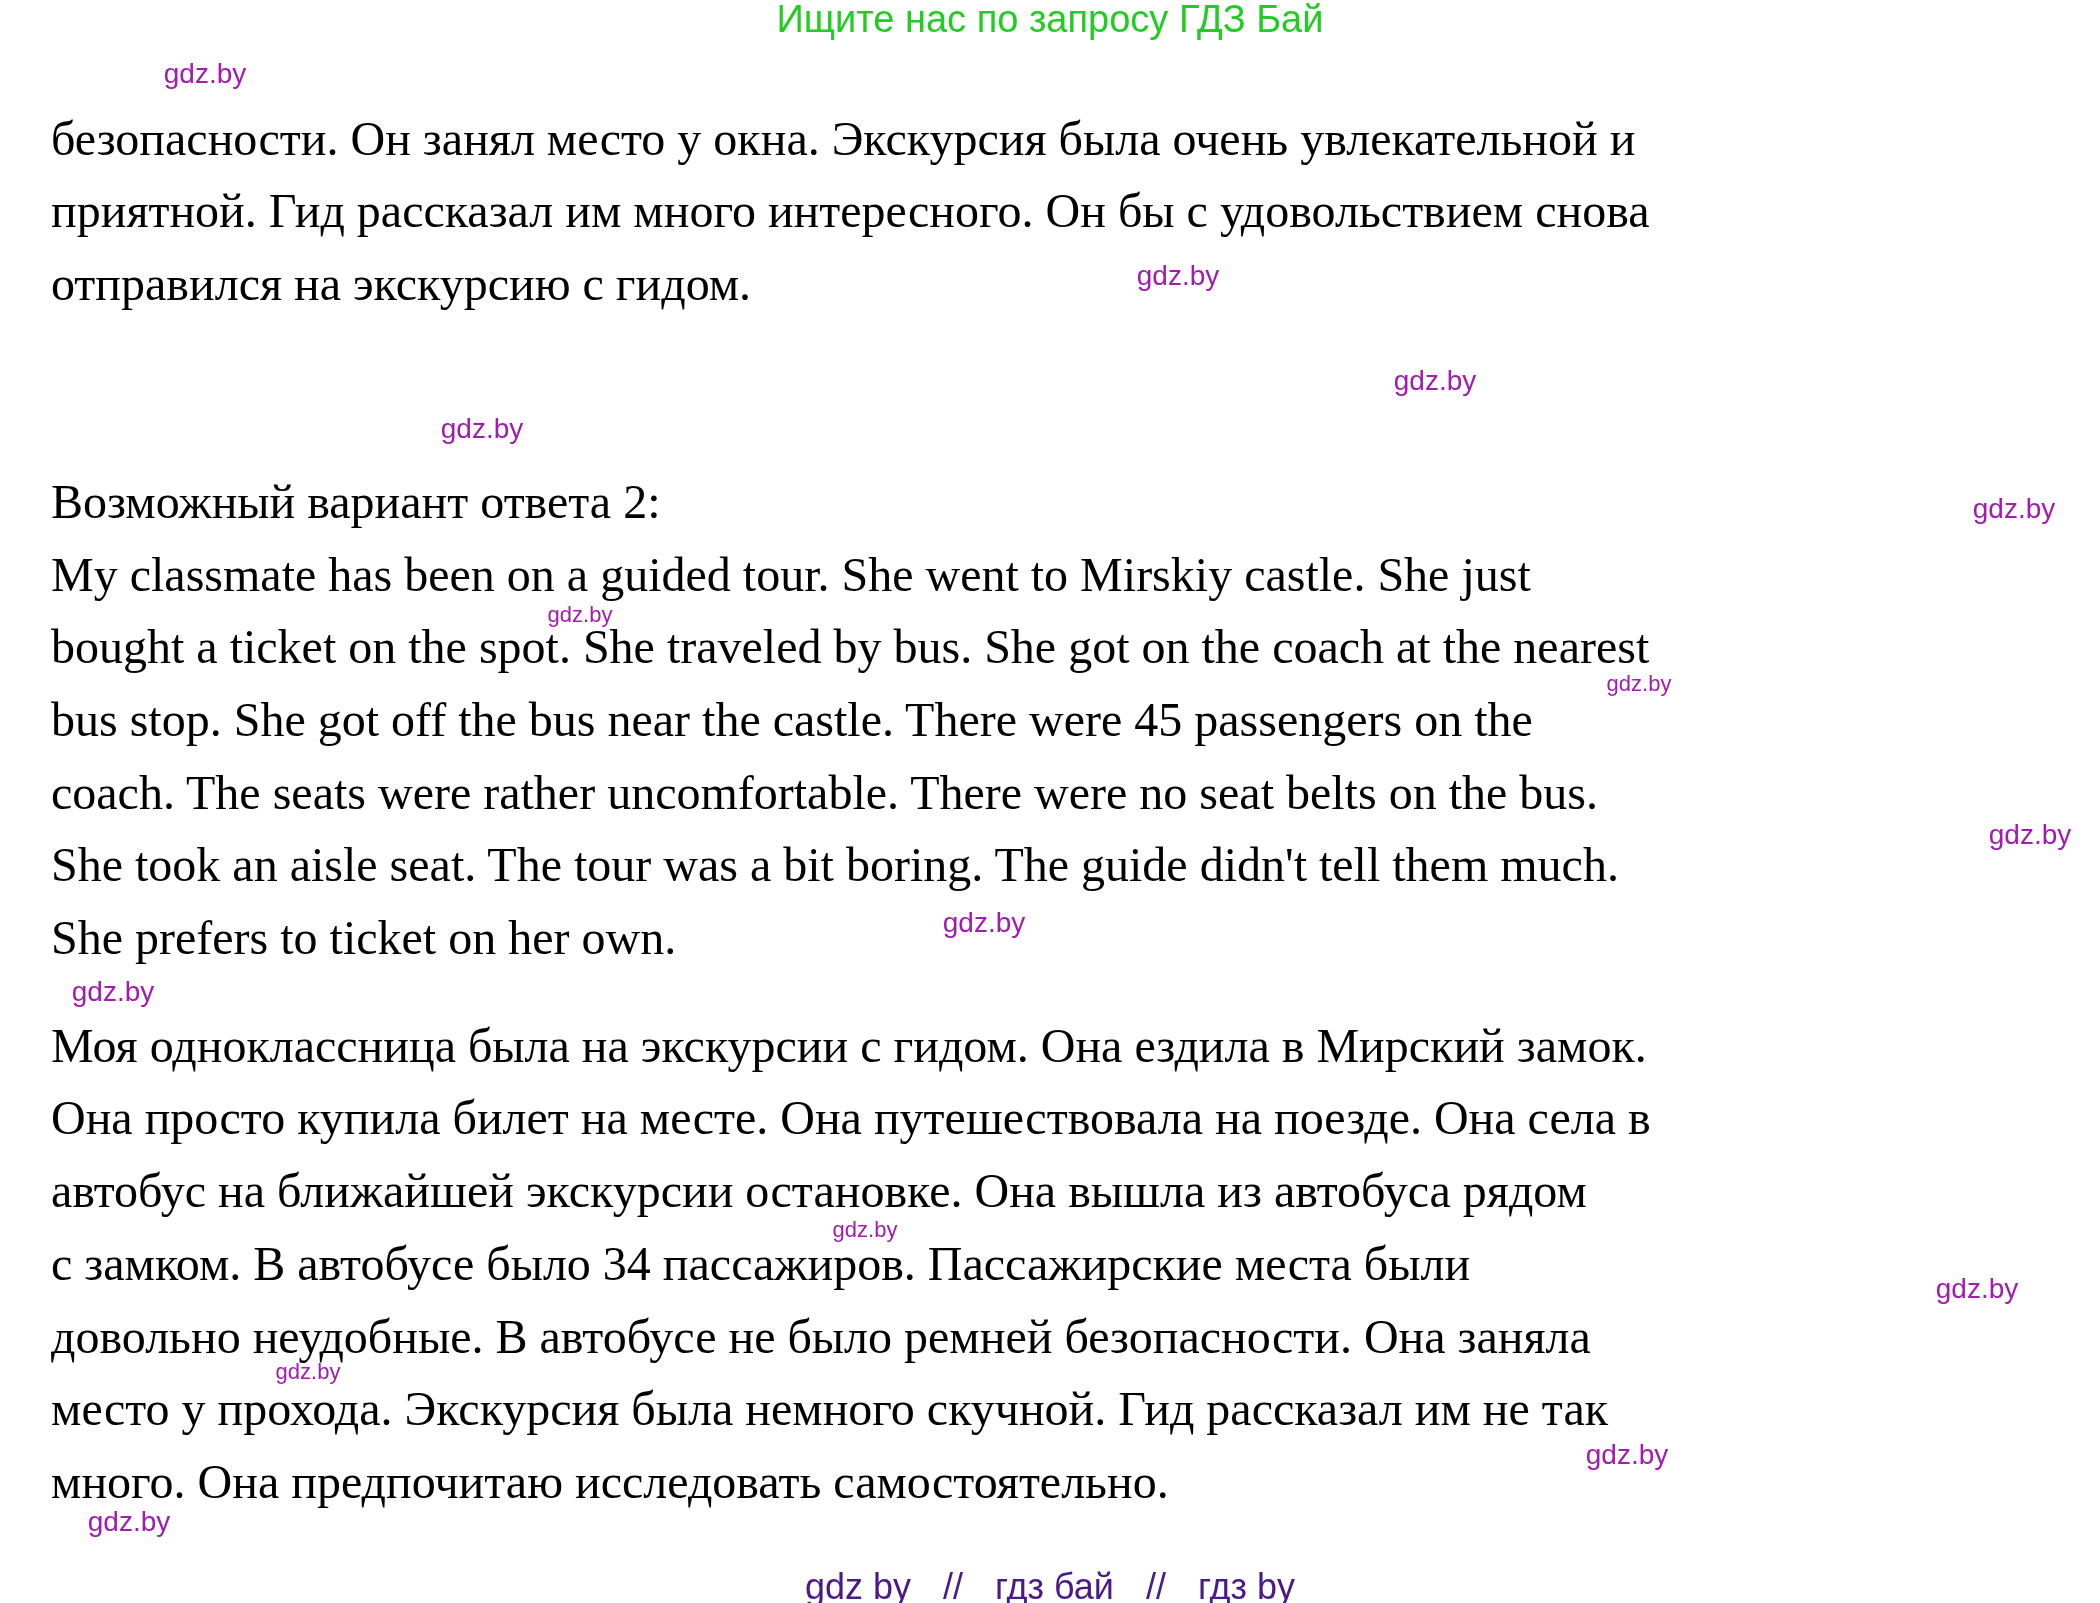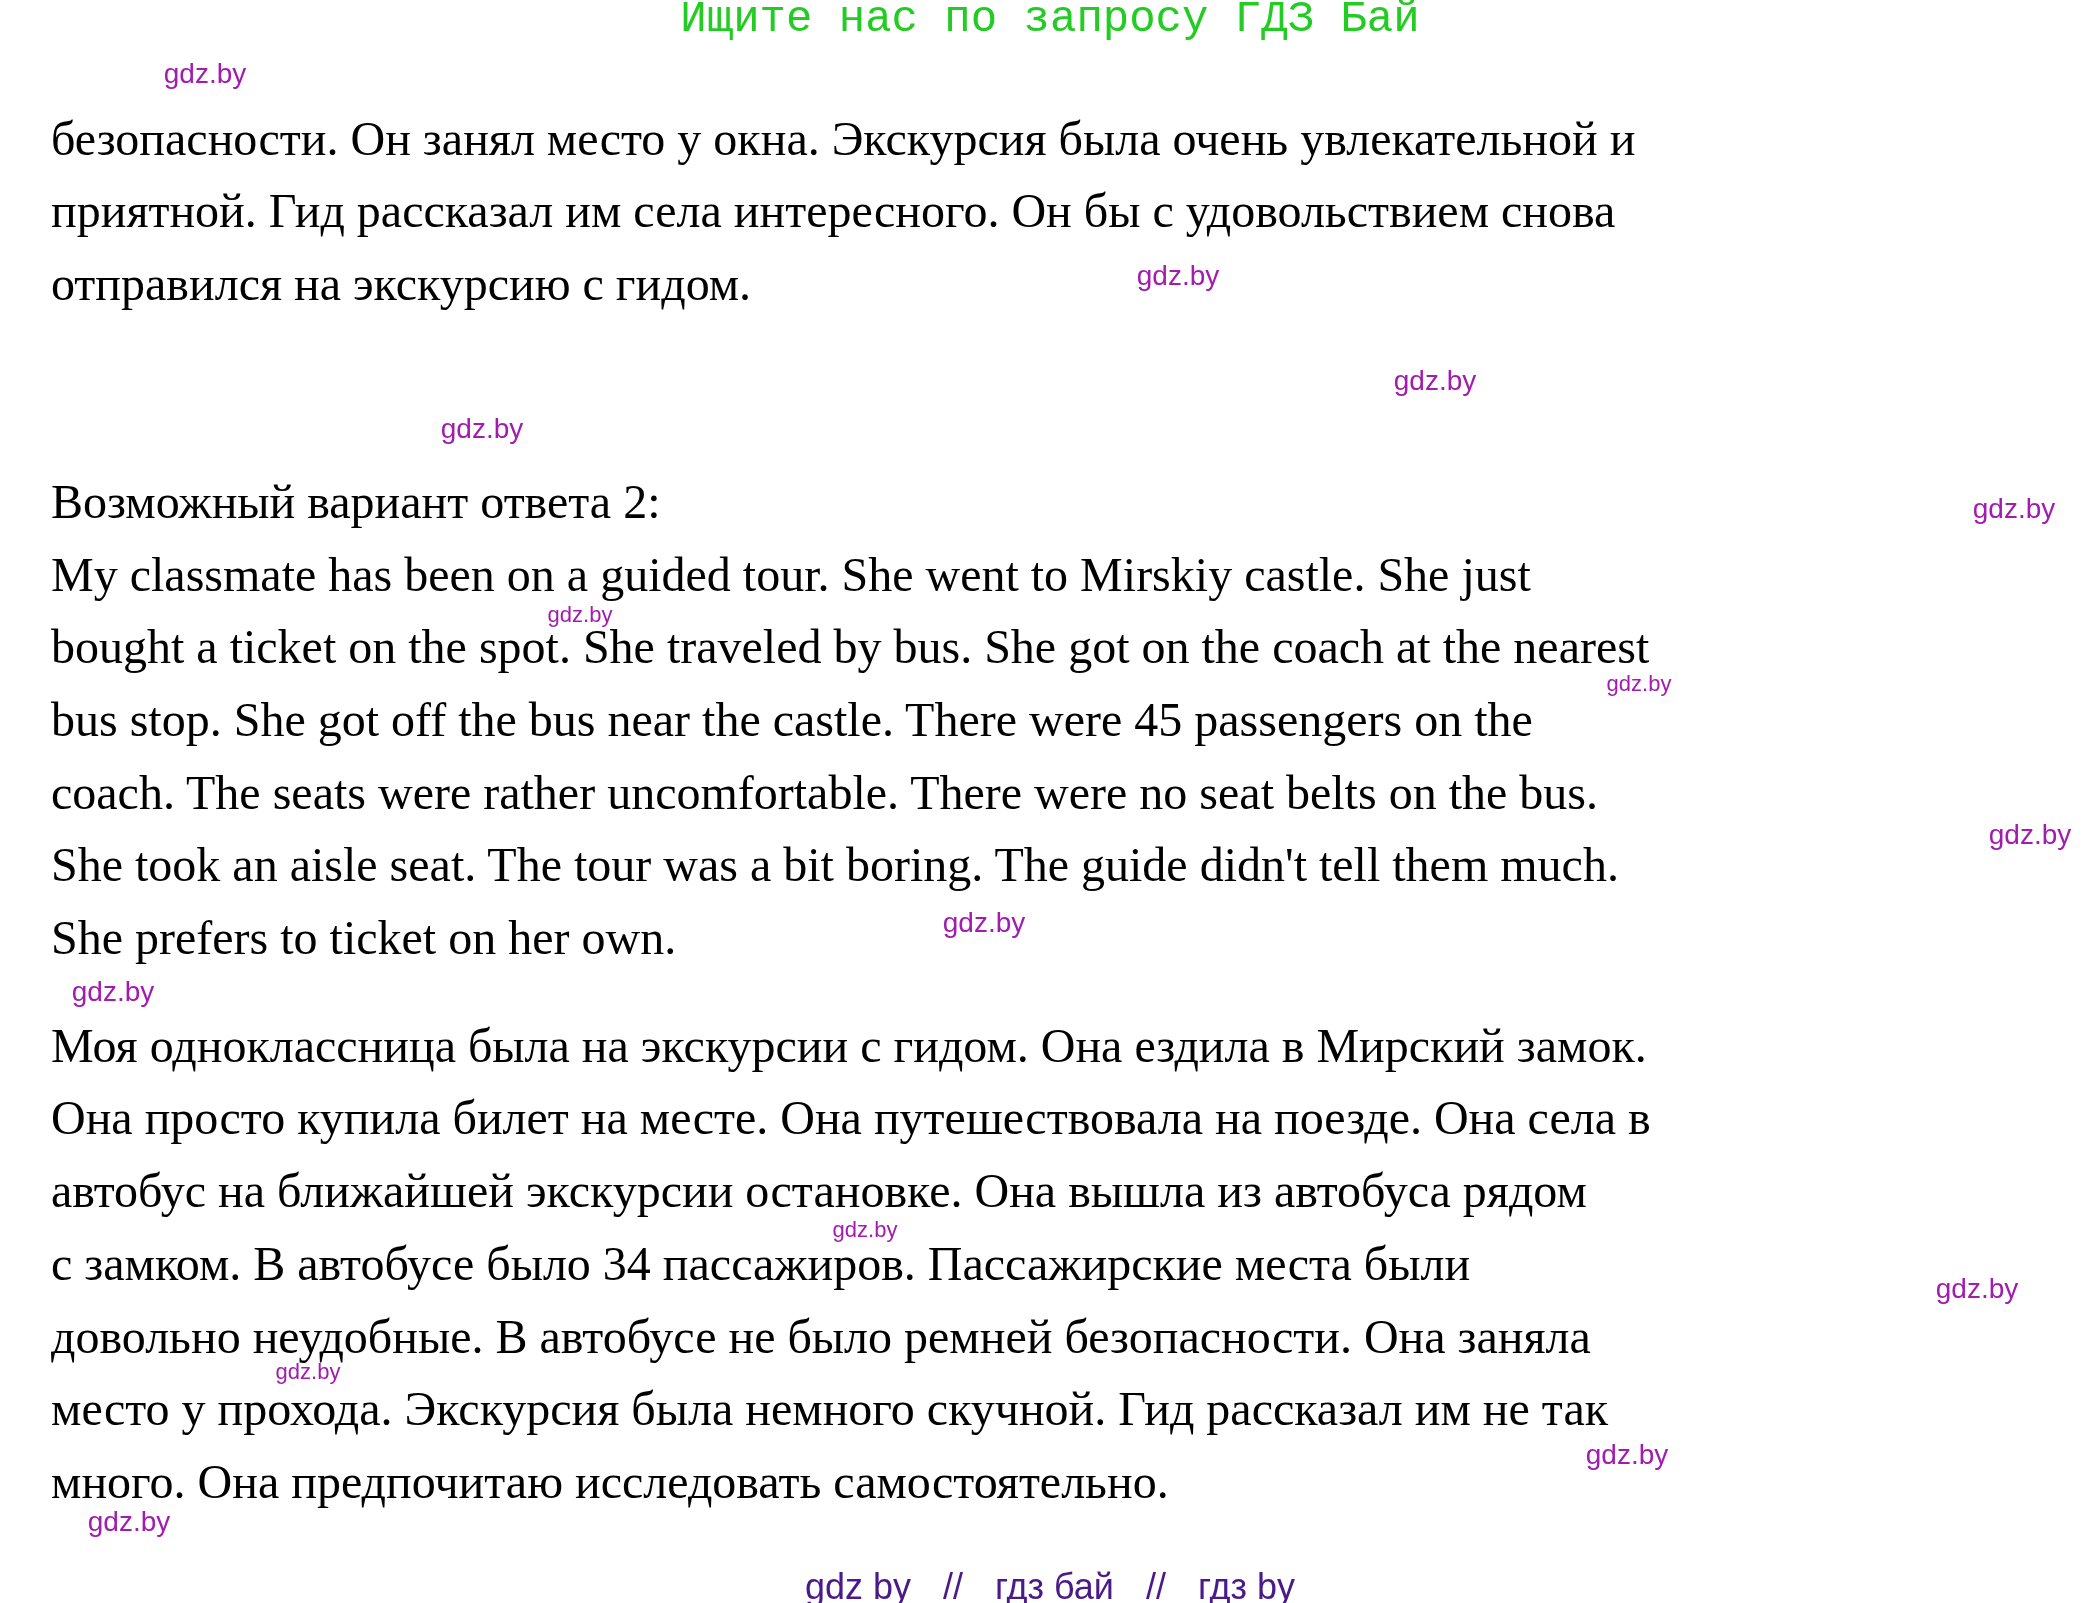--- a/index.html
+++ b/index.html
@@ -1,20 +1,20 @@
 <!DOCTYPE html>
 <html><head>
 <meta charset="utf-8">
 <style>
   html, body { margin: 0; padding: 0; background: #ffffff; }
   body { width: 2100px; height: 1603px; position: relative; overflow: hidden; }
   .header {
     position: absolute; left: 0; top: 0; width: 2100px; height: 40px;
     text-align: center; color: #22cc22;
-    font-family: Liberation Mono, monospace; font-size: 44px; line-height: 38px;
+    font-family: Liberation Sans, sans-serif; font-size: 38px; line-height: 38px;
   }
   .line {
     position: absolute; left: 51px; white-space: nowrap; color: #000;
     font-family: "Liberation Serif", serif; font-size: 48px; line-height: 60px;
     transform: translateY(-50%);
   }
   .wm {
     position: absolute; color: #a21caf; white-space: nowrap;
     font-family: "Liberation Sans", sans-serif; font-size: 28px; line-height: 30px;
     transform: translate(-50%, -50%);
@@ -25,21 +25,21 @@
     color: #4a1a8a; font-family: "Liberation Sans", sans-serif; font-size: 36px; line-height: 44px;
   }
   .footer .sep { margin: 0 22px; }
 </style>
 </head>
 <body>
 
 <div class="header">Ищите нас по запросу ГДЗ Бай</div>
 
 <div class="line" style="top:139px">безопасности. Он занял место у окна. Экскурсия была очень увлекательной и</div>
-<div class="line" style="top:211px">приятной. Гид рассказал им села интересного. Он бы с удовольствием снова</div>
+<div class="line" style="top:211px">приятной. Гид рассказал им много интересного. Он бы с удовольствием снова</div>
 <div class="line" style="top:284px">отправился на экскурсию с гидом.</div>
 
 <div class="line" style="top:502px">Возможный вариант ответа 2:</div>
 
 <div class="line" style="top:575px">My classmate has been on a guided tour. She went to Mirskiy castle. She just</div>
 <div class="line" style="top:647px">bought a ticket on the spot. She traveled by bus. She got on the coach at the nearest</div>
 <div class="line" style="top:720px">bus stop. She got off the bus near the castle. There were 45 passengers on the</div>
 <div class="line" style="top:793px">coach. The seats were rather uncomfortable. There were no seat belts on the bus.</div>
 <div class="line" style="top:865px">She took an aisle seat. The tour was a bit boring. The guide didn't tell them much.</div>
 <div class="line" style="top:938px">She prefers to ticket on her own.</div>

